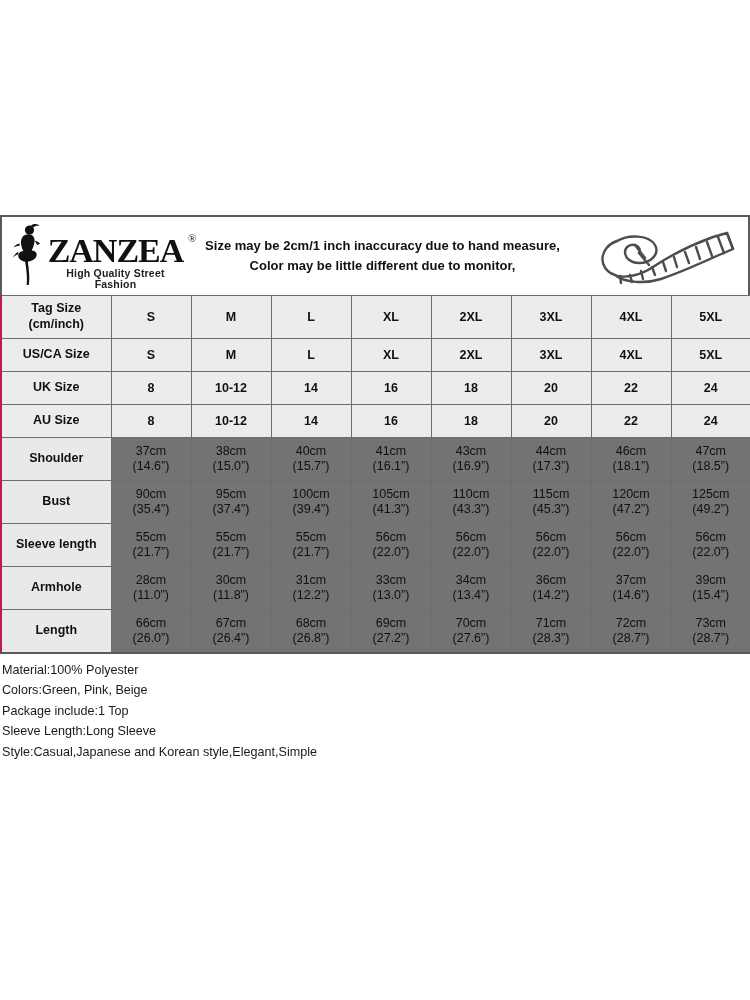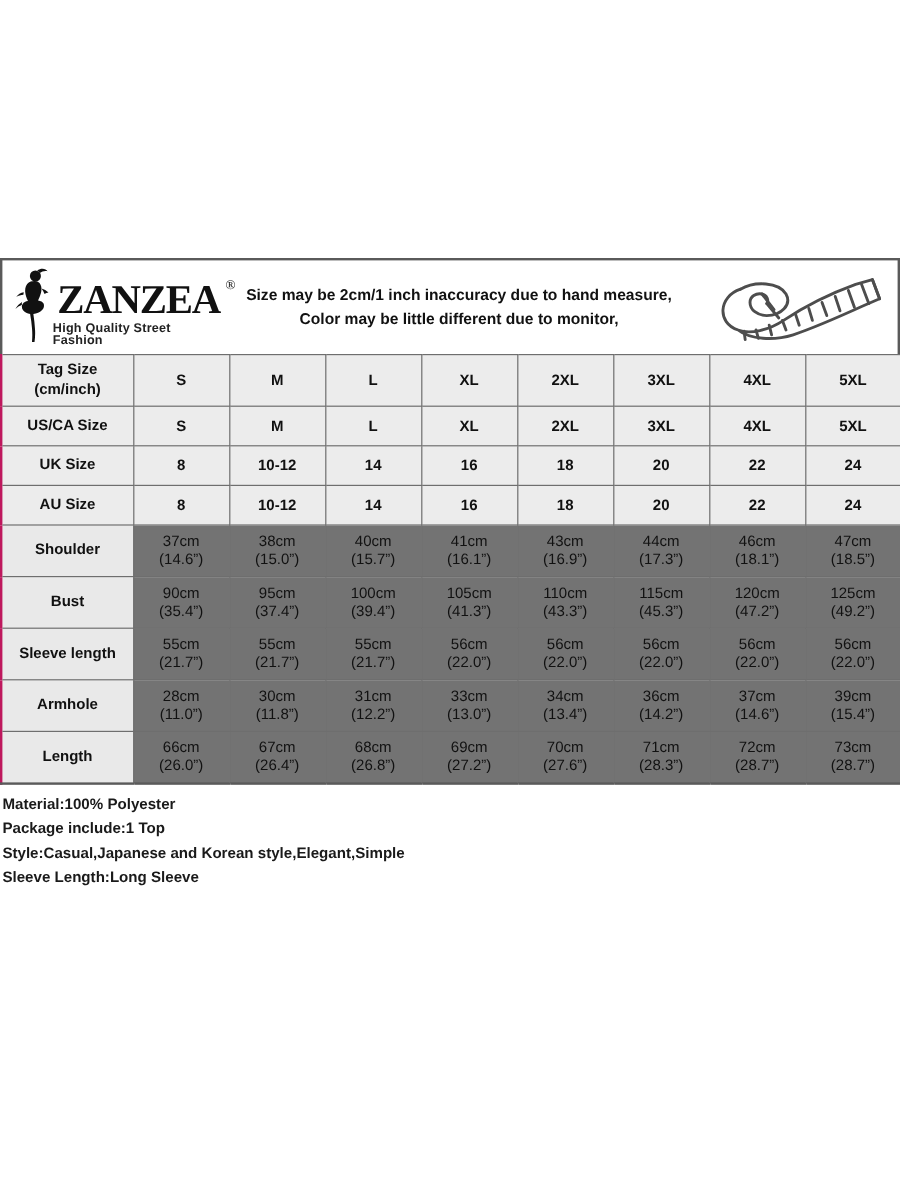--- a/index.html
+++ b/index.html
@@ -70,20 +70,21 @@
     font-size: 11px;
     font-weight: 400;
   }
   .logo-tag {
     font-family: "Liberation Sans", sans-serif;
     font-size: 10.5px;
     font-weight: 600;
     color: #222;
     letter-spacing: 0.2px;
     margin-top: 1px;
+    text-align: center;
   }
 
   .notice-cell {
     flex: 1 1 auto;
     text-align: center;
     font-size: 13px;
     font-weight: 700;
     line-height: 1.52;
     color: #111;
     padding: 0 4px;
@@ -136,21 +137,21 @@
   .cm { display: block; line-height: 1.18; }
   .inch { display: block; line-height: 1.18; }
 
   
   .notes {
     padding: 6px 2px 0 2px;
     font-size: 12.6px;
     line-height: 1.62;
     color: #1a1a1a;
   }
-  .notes div { white-space: nowrap; font-weight: bold; }
+  .notes div { white-space: nowrap; }
 </style>
 </head>
 <body>
 
 <div id="sheet">
 
   <div class="banner">
 
     <div class="logo-cell">
       <div class="logo-wrap">
@@ -442,18 +443,19 @@
         <td>
             <span class="cm">73cm</span>
             <span class="inch">(28.7”)</span>
           </td>
       </tr>
     </tbody>
   </table>
 
   <div class="notes">
     <div>Material:100% Polyester</div>
+    <div>Colors:Green, Pink, Beige</div>
     <div>Package include:1 Top</div>
+    <div>Sleeve Length:Long Sleeve</div>
     <div>Style:Casual,Japanese and Korean style,Elegant,Simple</div>
-    <div>Sleeve Length:Long Sleeve</div>
   </div>
 
 </div>
 
 </body></html>

